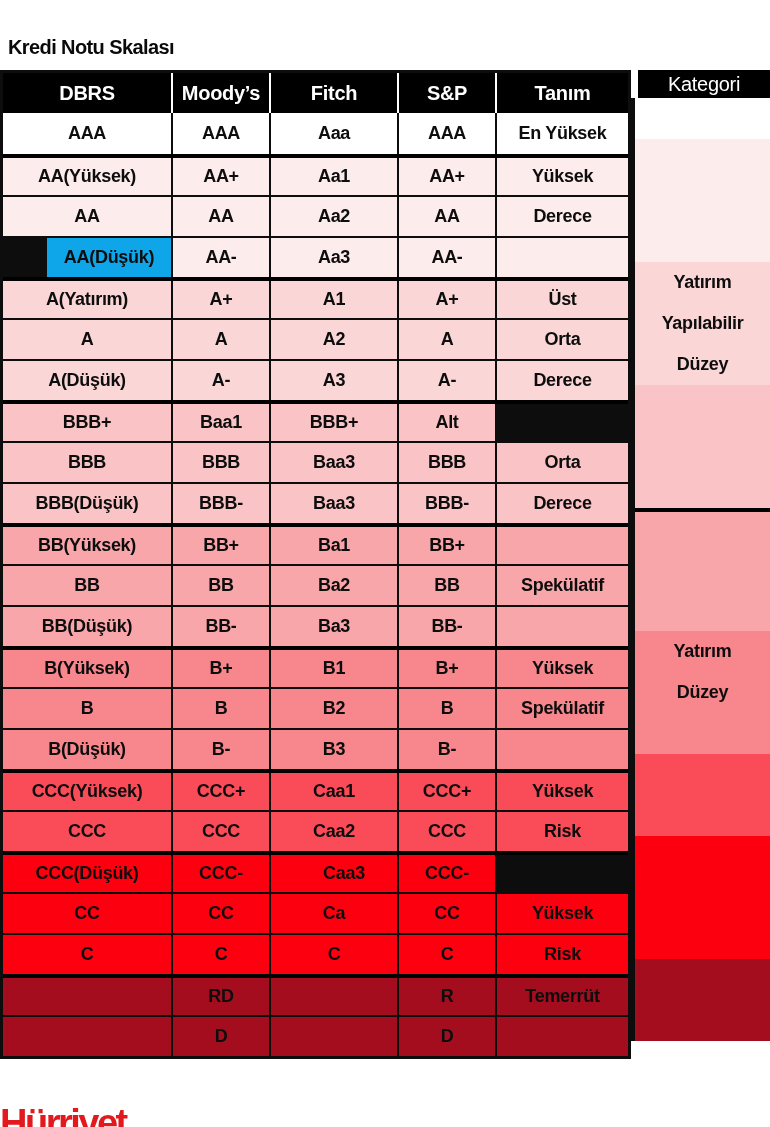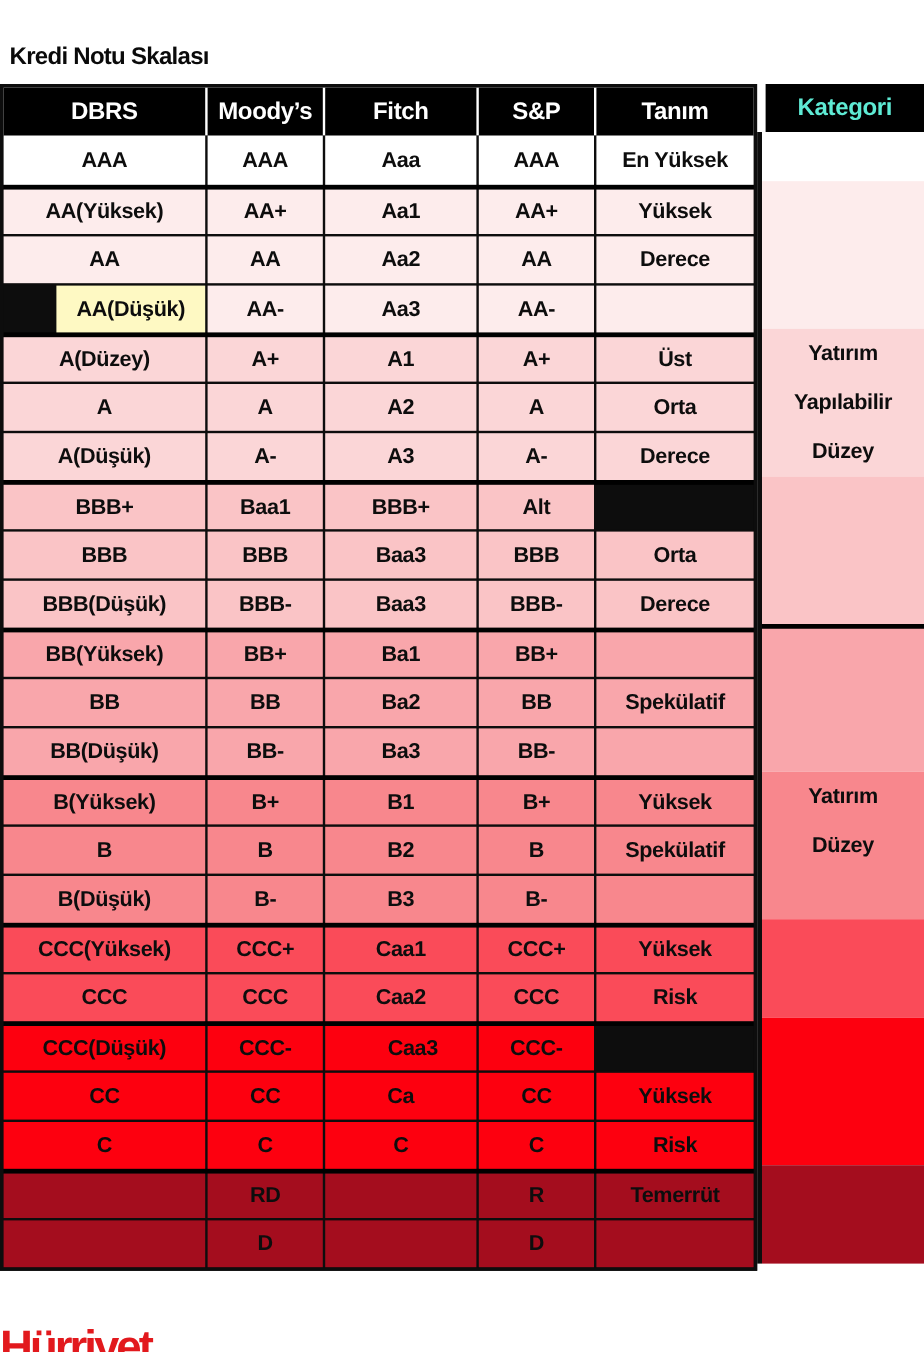--- a/index.html
+++ b/index.html
@@ -29,22 +29,22 @@
   .sep-thin{border-top:2px solid #0d0d0d;}
   .sep-thick{border-top:4px solid #000000;}
   .sep-none{border-top:0;}
   .cell{
     display:flex;align-items:center;justify-content:center;
     font-size:18px;font-weight:700;color:#0d0d0d;letter-spacing:-0.3px;
   }
   
   .kat{position:absolute;left:631px;top:70px;width:139px;}
   .kat-header{
-    box-sizing:border-box;height:40px;background:#000000;border-left:7px solid #ffffff;
-    color:#5eead4;font-size:20px;font-weight:700;letter-spacing:-0.3px;
+    box-sizing:border-box;height:28px;background:#000000;border-left:7px solid #ffffff;
+    color:#ffffff;font-size:20px;font-weight:400;letter-spacing:-0.3px;
     display:flex;align-items:center;justify-content:center;
   }
   .kat-body{border-left:4px solid #0d0d0d;}
   .kat-band{width:100%;}
   .kat-band.thick-top{box-shadow:inset 0 4px 0 #000000;}
   .kat-line{
     height:41px;display:flex;align-items:center;justify-content:center;
     font-size:18px;font-weight:700;color:#0d0d0d;letter-spacing:-0.3px;
   }
   
@@ -88,28 +88,28 @@
         <div class="cell" style="background: rgb(253, 236, 236);">Yüksek</div>
       </div>
       <div class="grid-row trow sep-thin">
         <div class="cell" style="background: rgb(253, 236, 236);">AA</div>
         <div class="cell" style="background: rgb(253, 236, 236);">AA</div>
         <div class="cell" style="background: rgb(253, 236, 236);">Aa2</div>
         <div class="cell" style="background: rgb(253, 236, 236);">AA</div>
         <div class="cell" style="background: rgb(253, 236, 236);">Derece</div>
       </div>
       <div class="grid-row trow sep-thin">
-        <div class="cell" style="background: #fef9c3; margin-left: 44px;">AA(Düşük)</div>
+        <div class="cell" style="background: #0ea5e9; margin-left: 44px;">AA(Düşük)</div>
         <div class="cell" style="background: rgb(253, 236, 236);">AA-</div>
         <div class="cell" style="background: rgb(253, 236, 236);">Aa3</div>
         <div class="cell" style="background: rgb(253, 236, 236);">AA-</div>
         <div class="cell" style="background: rgb(253, 236, 236);"></div>
       </div>
       <div class="grid-row trow sep-thick">
-        <div class="cell" style="background: rgb(251, 214, 215);">A(Düzey)</div>
+        <div class="cell" style="background: rgb(251, 214, 215);">A(Yatırım)</div>
         <div class="cell" style="background: rgb(251, 214, 215);">A+</div>
         <div class="cell" style="background: rgb(251, 214, 215);">A1</div>
         <div class="cell" style="background: rgb(251, 214, 215);">A+</div>
         <div class="cell" style="background: rgb(251, 214, 215);">Üst</div>
       </div>
       <div class="grid-row trow sep-thin">
         <div class="cell" style="background: rgb(251, 214, 215);">A</div>
         <div class="cell" style="background: rgb(251, 214, 215);">A</div>
         <div class="cell" style="background: rgb(251, 214, 215);">A2</div>
         <div class="cell" style="background: rgb(251, 214, 215);">A</div>

